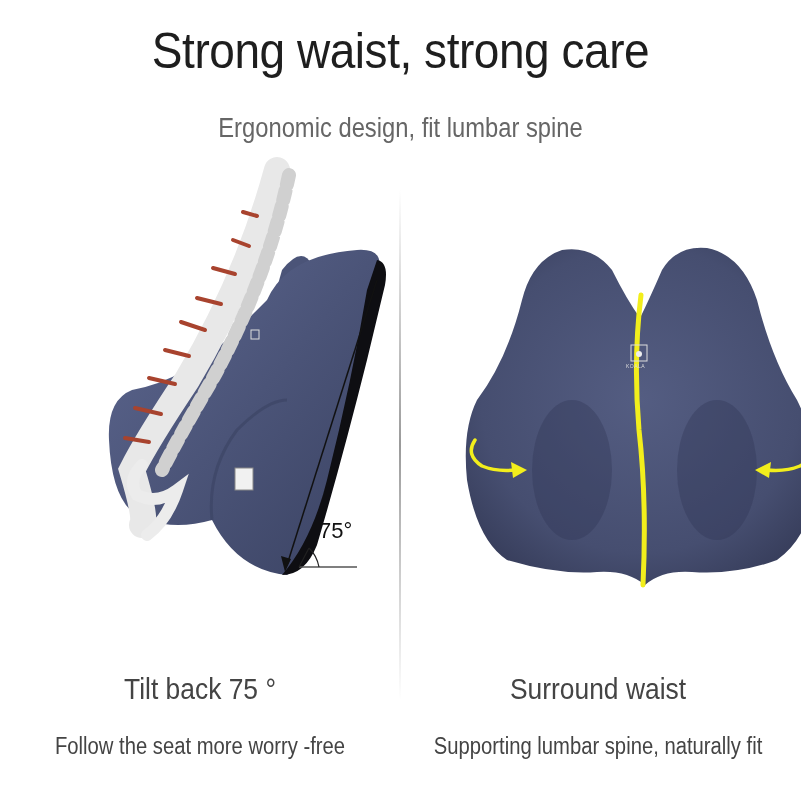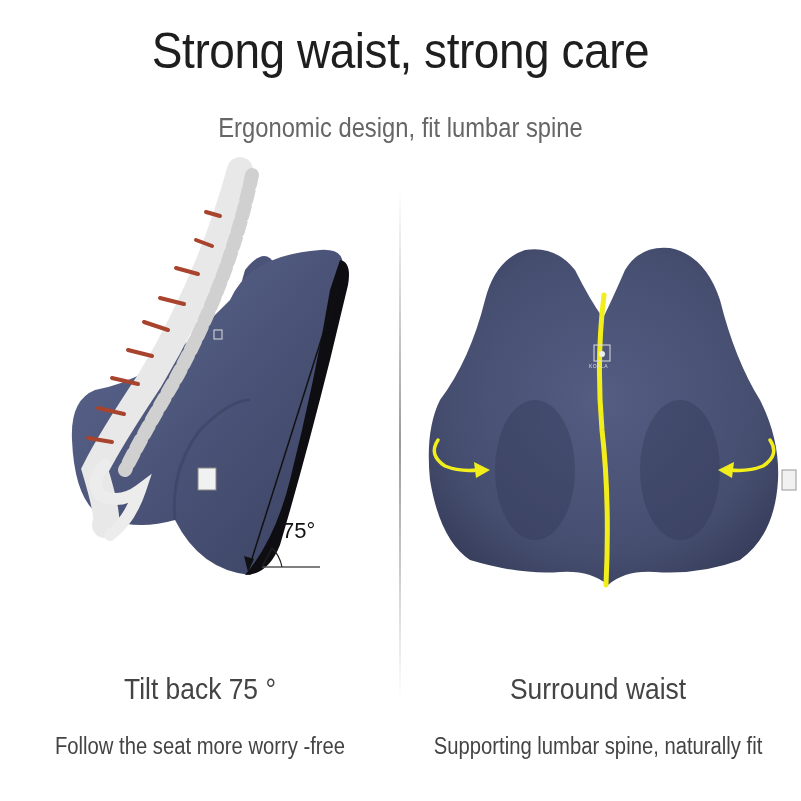--- a/index.html
+++ b/index.html
@@ -1,20 +1,20 @@
 <!DOCTYPE html>
 <html><head>
   <meta charset="utf-8">
   <style>
     html, body { margin: 0; padding: 0; background: #ffffff; }
     body { width: 801px; height: 801px; position: relative; overflow: hidden; font-family: "Liberation Sans", "DejaVu Sans", sans-serif; }
     .title { position: absolute; left: 0; top: 22px; width: 801px; text-align: center; font-size: 50px; color: #1e1e1e; letter-spacing: -0.5px; transform: scaleX(0.92); }
     .subtitle { position: absolute; left: 0; top: 113px; width: 801px; text-align: center; font-size: 27px; color: #666; transform: scaleX(0.88); }
     .divider { position: absolute; left: 399px; top: 190px; width: 2px; height: 510px; background: linear-gradient(to bottom, rgba(190,190,190,0) 0%, #9a9a9a 50%, rgba(190,190,190,0) 100%); }
-    .panel { position: absolute; }
+    .panel { position: absolute; margin-left: 37px; }
     .left-panel { left: 0; top: 150px; width: 399px; height: 480px; }
     .right-panel { left: 401px; top: 150px; width: 400px; height: 480px; }
     svg { display: block; }
     .caption { position: absolute; text-align: center; color: #444; transform: scaleX(0.88); }
     .cap-title { font-size: 30px; top: 672px; }
     .cap-desc { font-size: 23px; top: 733px; }
     .left-cap { left: 0; width: 400px; }
     .right-cap { left: 395px; width: 406px; }
   </style>
 </head>

